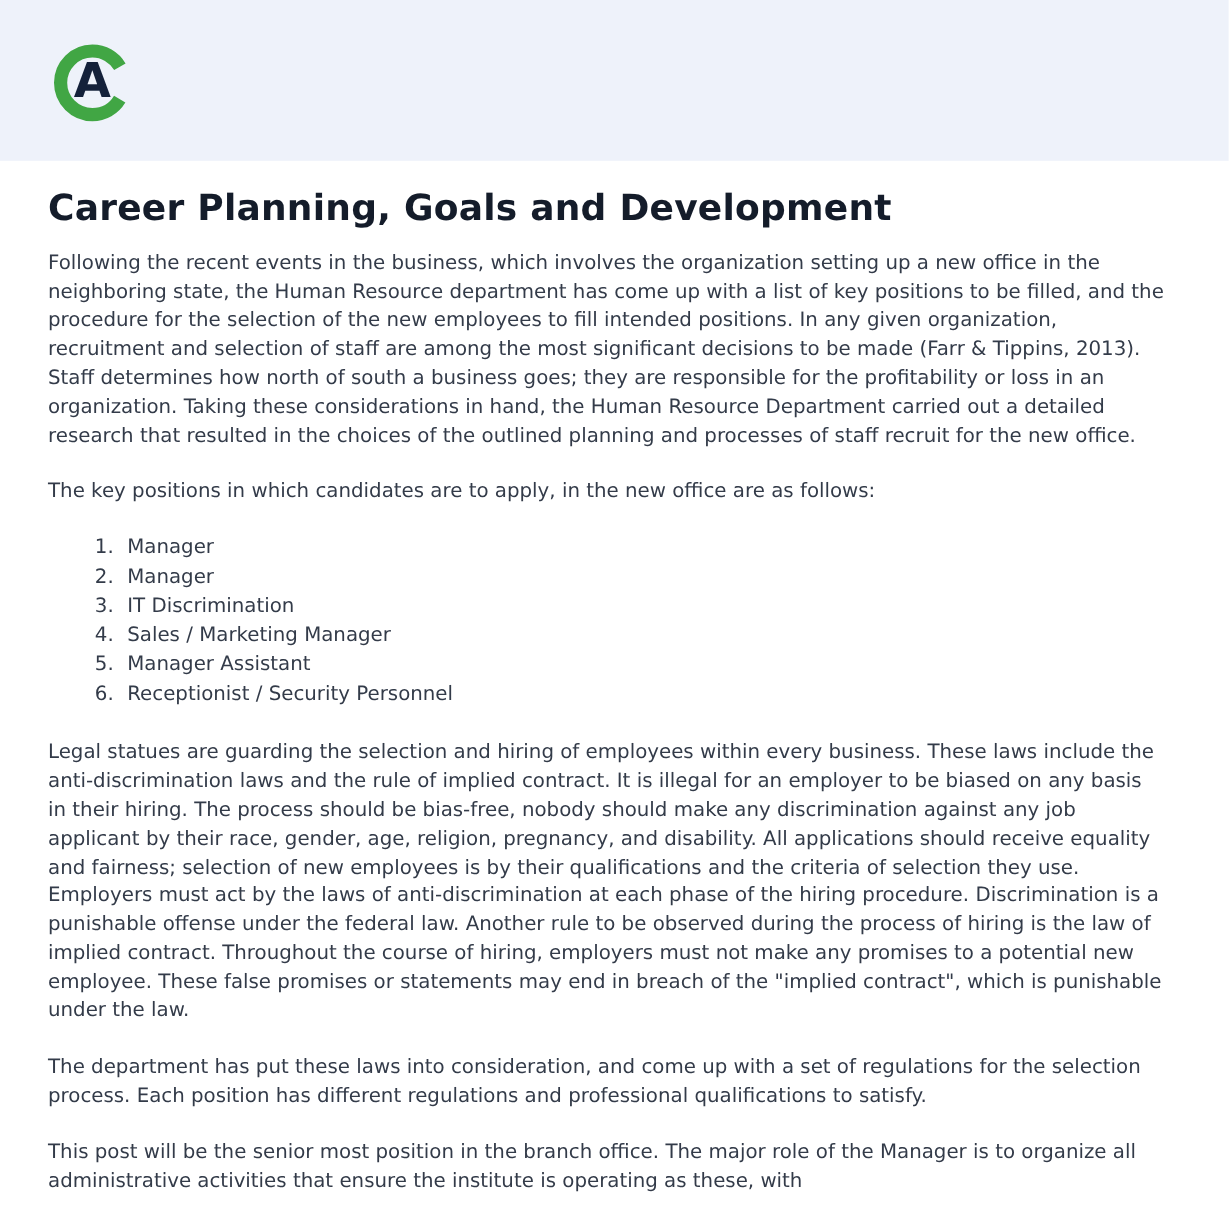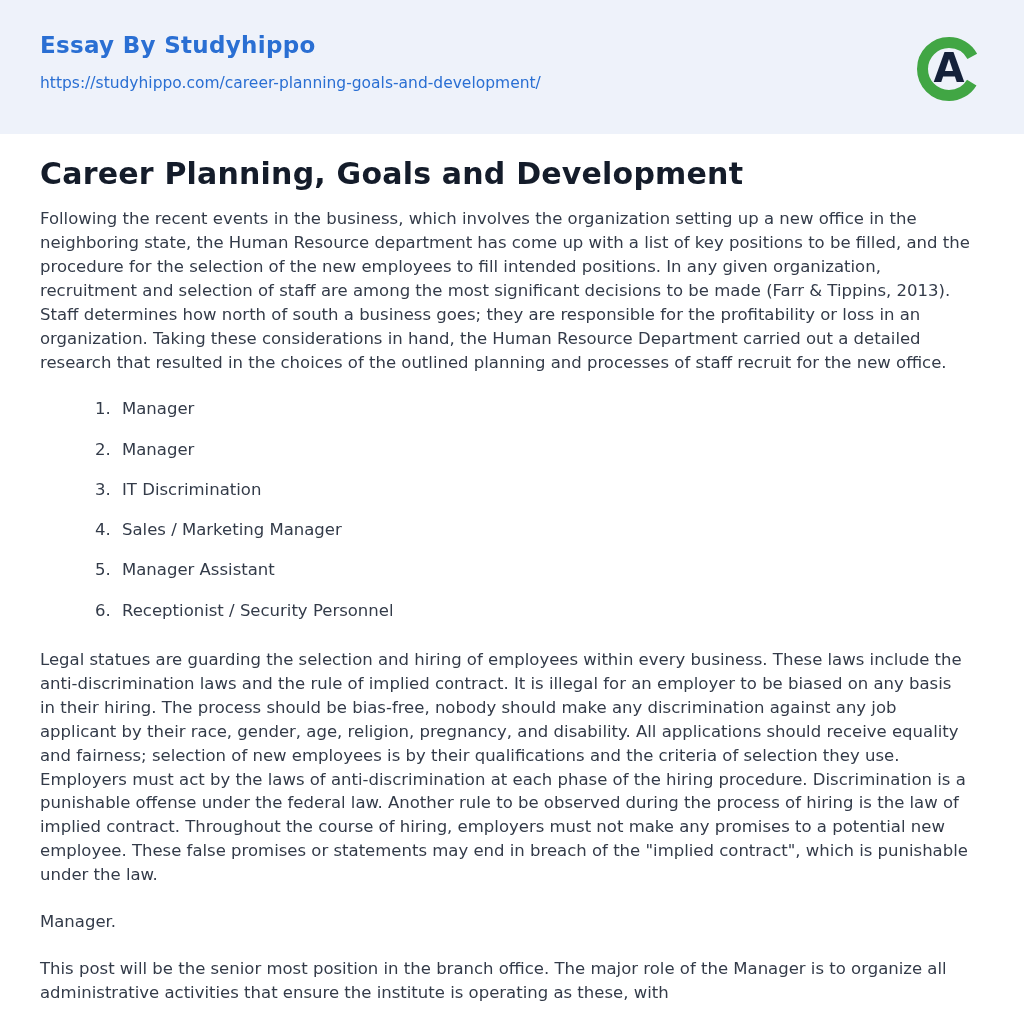--- a/index.html
+++ b/index.html
@@ -49,52 +49,49 @@
     margin:12px 0 23px;
     font-size:16.5px;line-height:1.45;
     color:var(--text);
   }
   ol{
     margin:0 0 25px;
     padding:0 0 0 60px;
     color:var(--text);
     font-size:16.5px;line-height:1.47;
   }
-  li{padding-left:6px;margin:16px;}
+  li{padding-left:6px;margin:0;}
 </style>
 </head>
 <body>
 
 <header class="header">
-  <div class="header-text">
-    <div class="site-title">Essay By Studyhippo</div>
-    <a class="site-url">https://studyhippo.com/career-planning-goals-and-development/</a>
-  </div>
   <div class="logo">
     <svg viewBox="0 0 74 74" aria-hidden="true">
       <circle cx="37" cy="37" r="26.5" fill="none" style="stroke:var(--accent-green,#41a644);" stroke-width="11" stroke-dasharray="138 28.5" stroke-dashoffset="152.25"></circle>
     </svg>
     <span class="logo-letter">A</span>
   </div>
 </header>
 
 <main>
   <h1>Career Planning, Goals and Development</h1>
 
   <p>Following the recent events in the business, which involves the organization setting up a new office in the neighboring state, the Human Resource department has come up with a list of key positions to be filled, and the procedure for the selection of the new employees to fill intended positions. In any given organization, recruitment and selection of staff are among the most significant decisions to be made (Farr &amp; Tippins, 2013). Staff determines how north of south a business goes; they are responsible for the profitability or loss in an organization. Taking these considerations in hand, the Human Resource Department carried out a detailed research that resulted in the choices of the outlined planning and processes of staff recruit for the new office.</p>
 
+  <p>The key positions in which candidates are to apply, in the new office are as follows:</p>
 
   <ol>
     <li>Manager</li>
     <li>Manager</li>
     <li>IT Discrimination</li>
     <li>Sales / Marketing Manager</li>
     <li>Manager Assistant</li>
     <li>Receptionist / Security Personnel</li>
   </ol>
 
   <p>Legal statues are guarding the selection and hiring of employees within every business. These laws include the anti-discrimination laws and the rule of implied contract. It is illegal for an employer to be biased on any basis in their hiring. The process should be bias-free, nobody should make any discrimination against any job applicant by their race, gender, age, religion, pregnancy, and disability. All applications should receive equality and fairness; selection of new employees is by their qualifications and the criteria of selection they use. Employers must act by the laws of anti-discrimination at each phase of the hiring procedure. Discrimination is a punishable offense under the federal law. Another rule to be observed during the process of hiring is the law of implied contract. Throughout the course of hiring, employers must not make any promises to a potential new employee. These false promises or statements may end in breach of the "implied contract", which is punishable under the law.</p>
 
+  <p>The department has put these laws into consideration, and come up with a set of regulations for the selection process. Each position has different regulations and professional qualifications to satisfy.</p>
 
-  <p>Manager.</p>
 
   <p>This post will be the senior most position in the branch office. The major role of the Manager is to organize all administrative activities that ensure the institute is operating as these, with</p>
 </main>
 
 </body></html>

